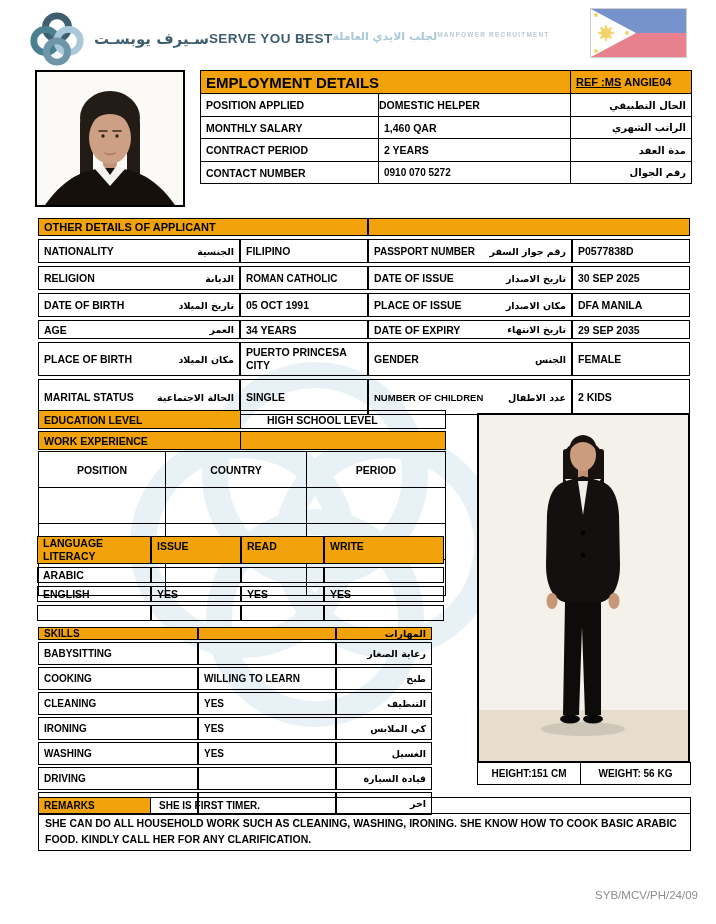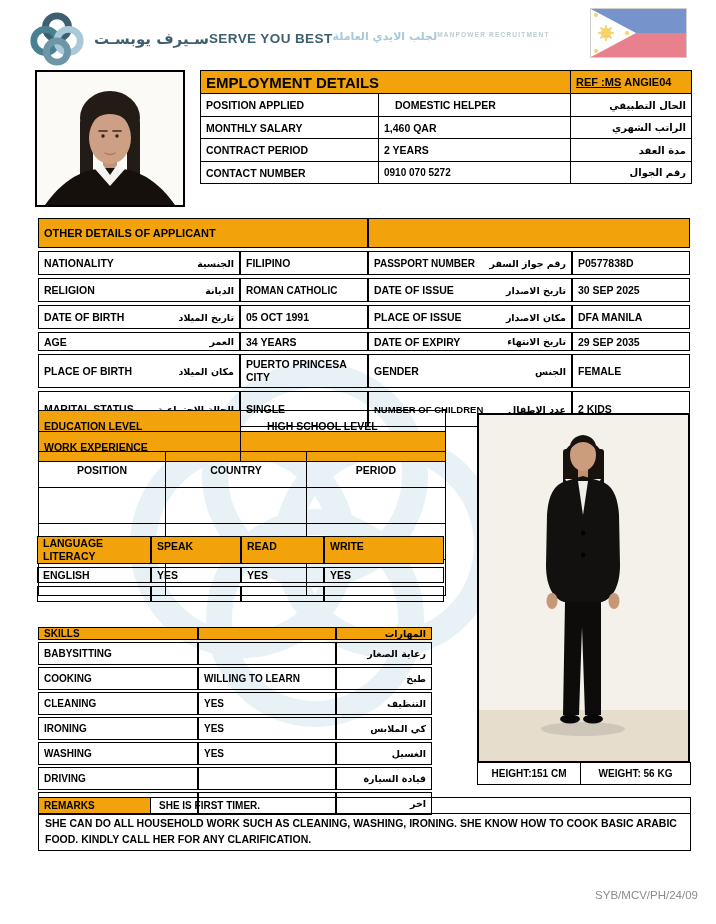--- a/index.html
+++ b/index.html
@@ -19,21 +19,21 @@
   .ar{font-family:"DejaVu Sans",sans-serif;direction:rtl;text-align:right;font-size:10px}
   .lr{display:flex;justify-content:space-between;align-items:center;gap:3px;width:100%}
   .lr .en{white-space:nowrap}
   .lr .arr{font-family:"DejaVu Sans",sans-serif;direction:rtl;font-size:9.5px;white-space:nowrap}
   .wrap{white-space:normal;line-height:1.2}
   .ctr{text-align:center}
   .u{text-decoration:underline}
   .small{font-size:10px}
 
   
-  tr.h23 td{height:23px} tr.h22 td{height:22px} tr.h18 td{height:30px}
+  tr.h23 td{height:23px} tr.h22 td{height:22px} tr.h18 td{height:18px}
   tr.h24 td{height:24px} tr.h19 td{height:19px} tr.h34 td{height:34px}
   tr.h20 td{height:36px} tr.h16 td{height:16px}
   tr.h28 td{height:28px} tr.h13 td{height:13px} tr.h15 td{height:23px}
 
   
   .logo{position:absolute;left:28px;top:10px;display:flex;gap:8px;align-items:center;z-index:2}
   .logo-text{display:flex;flex-direction:row;line-height:1.12}
   .l-ar{font-family:"DejaVu Sans",sans-serif;direction:rtl;text-align:left;font-size:15px;
         font-weight:bold;color:var(--logo-dark,#3F5E6E)}
   .l-en{font-size:13.5px;font-weight:bold;letter-spacing:.4px;color:var(--logo-dark,#3F5E6E)}
@@ -132,21 +132,21 @@
           <col style="width:192px">
           <col style="width:121px">
         </colgroup>
       <tbody>
           <tr class="h23">
         <td colspan="2" class="orange" style="font-size:15px">EMPLOYMENT DETAILS</td>
         <td class="orange" style="font-size:11px"><span class="u">REF :MS</span>&nbsp;<span>ANGIE04</span></td>
       </tr>
       <tr class="h23">
         <td>POSITION APPLIED</td>
-        <td style="padding-left:16px">DOMESTIC HELPER</td>
+        <td style="padding-left:0">DOMESTIC HELPER</td>
         <td class="ar">الحال التطبيقي</td>
       </tr>
       <tr class="h22">
         <td>MONTHLY SALARY</td>
         <td>1,460 QAR</td>
         <td class="ar">الراتب الشهري</td>
       </tr>
       <tr class="h23">
         <td>CONTRACT PERIOD</td>
         <td>2 YEARS</td>
@@ -340,23 +340,29 @@
     <table class="gap">
       <colgroup>
           <col style="width:114px">
           <col style="width:90px">
           <col style="width:83px">
           <col style="width:120px">
         </colgroup>
       <tbody>
           <tr class="h28">
         <td class="orange wrap">LANGUAGE LITERACY</td>
-        <td class="orange" style="vertical-align:top;padding-top:3px">SPEAK</td>
+        <td class="orange" style="vertical-align:top;padding-top:3px">ISSUE</td>
         <td class="orange" style="vertical-align:top;padding-top:3px">READ</td>
         <td class="orange" style="vertical-align:top;padding-top:3px">WRITE</td>
+      </tr>
+      <tr class="h16">
+        <td>ARABIC</td>
+        <td></td>
+        <td></td>
+        <td></td>
       </tr>
       <tr class="h16">
         <td>ENGLISH</td>
         <td>YES</td>
         <td>YES</td>
         <td>YES</td>
       </tr>
       <tr class="h16">
         <td></td>
         <td></td>

